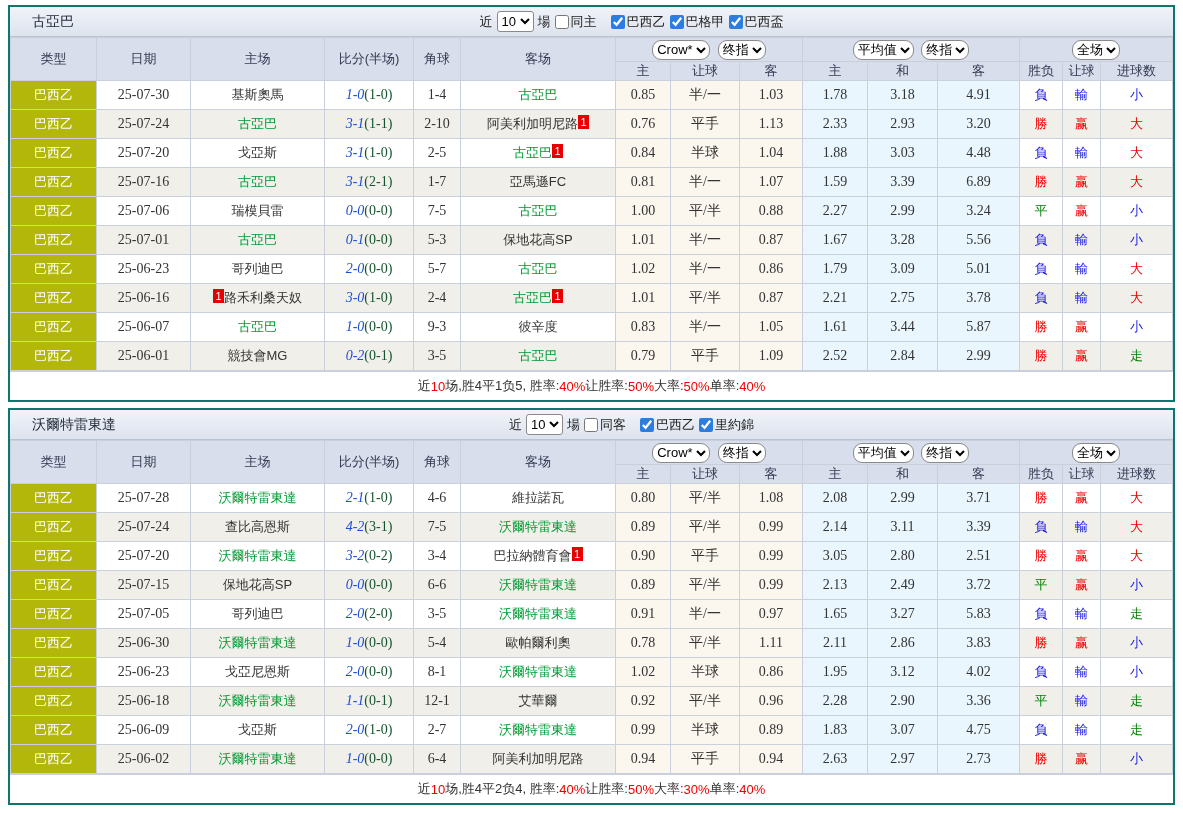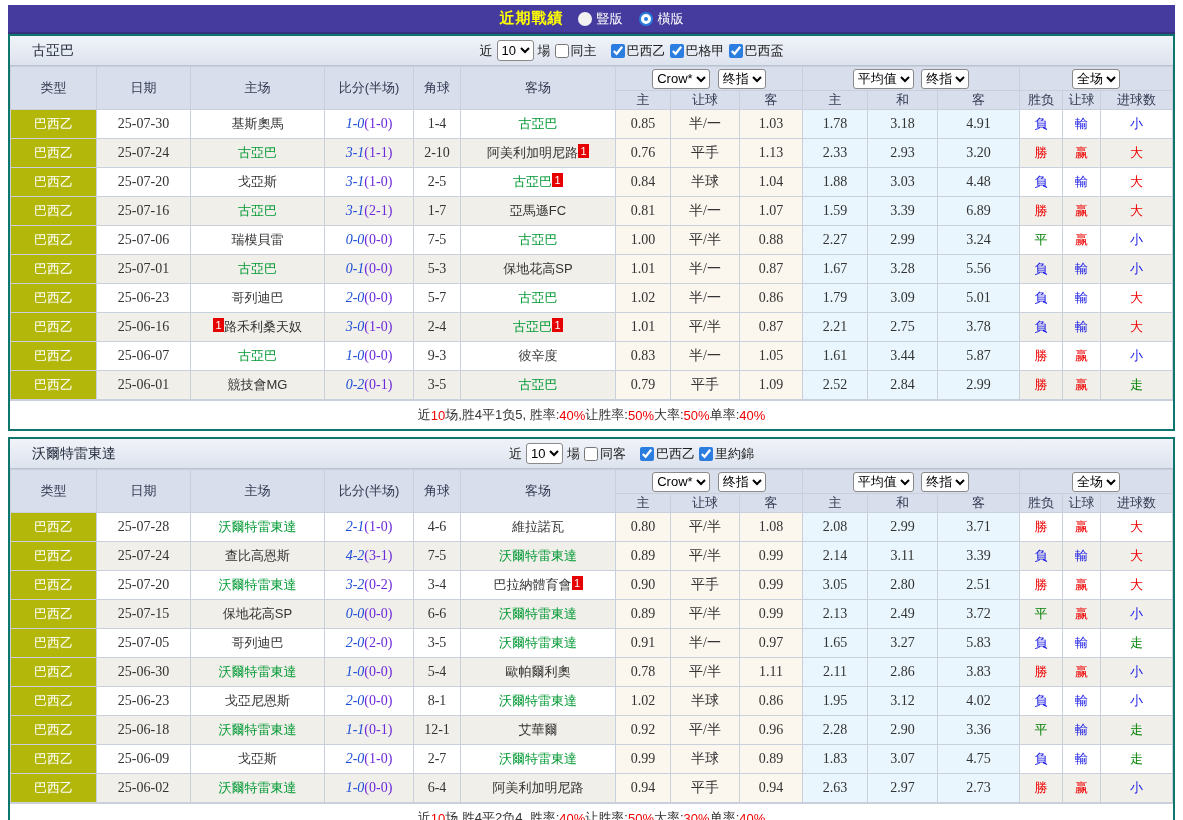--- a/index.html
+++ b/index.html
@@ -31,59 +31,46 @@
   .filters .cb-wrap { display:flex; align-items:center; gap:2px;justify-content:center; }
   .filters .spacer { width:6px; }
 
   
   table { border-collapse:collapse; table-layout:fixed; width:100%; }
   th, td { border:1px solid #c9d0db; overflow:hidden; white-space:nowrap; text-align:center; }
   thead th { background:#d8deeb; color:#333a52; font-weight:normal; font-size:13px; }
   thead .sel-row th { height:24px; }
   thead .lab-row th { height:18px; }
   thead th.tall { height:42px; }
-  thead select { height:20px; font-size:13px; border:1px solid #8a8a8a; border-radius:3px;
+  thead select { height:20px; font-size:13px; border:1px solid #8a8a8a; border-radius:9px;
                  background:#fff; margin:0 2px; }
   tbody td { height:29px; font-size:13px; color:#333; background:#fff; }
   tbody tr:nth-child(even) td { background:#f0efe9; }
   tbody td.league { background:#b2b709 !important; color:#fff; }
   tbody td.odds1 { background:#fbf6ee !important; }
   tbody td.odds2 { background:#e9f6fd !important; }
   td.num, td.odds1, td.odds2 { font-family:"Liberation Serif","DejaVu Serif",serif; font-size:14px; }
   .team-green { color:#009933; }
   .score-main { color:#1d4ed8;font-style:italic; }
-  .score-half { color:#6d28d9;margin-top:26px; }
+  .score-half { color:#14532d;margin-top:26px; }
   .badge { display:inline-block; background:#e60000; color:#fff; font-size:11px; line-height:14px;
            min-width:11px; padding:0 1px; font-family:"Liberation Sans",sans-serif; vertical-align:2px; }
   .res-red { color:#f00000; }
   .res-blue { color:#1414e6; }
   .res-green { color:#008000; }
 
   .summary { height:29px; display:flex; align-items:center; justify-content:center;
              font-size:13px; color:#333; background:#fff; border-top:1px solid #c9d0db; }
   .summary .red { color:#f00000; }
 </style>
 </head>
 <body>
 
 <div class="page">
 
-  <div class="topbar">
-    <span class="title">近期戰績</span>
-    <span class="radio-group">
-      <span class="radio-item">
-        <span class="radio-dot"></span>
-        <span class="rlabel">豎版</span>
-      </span>
-      <span class="radio-item">
-        <span class="radio-dot sel"></span>
-        <span class="rlabel">橫版</span>
-      </span>
-    </span>
-  </div>
 
   <div class="section">
     <div class="section-bar">
       <span class="team-name">古亞巴</span>
       <span class="filters">
         <span>近</span>
         <select><option>10</option></select>
         <span>場</span>
         <span class="cb-wrap">
           <input type="checkbox" style="">

